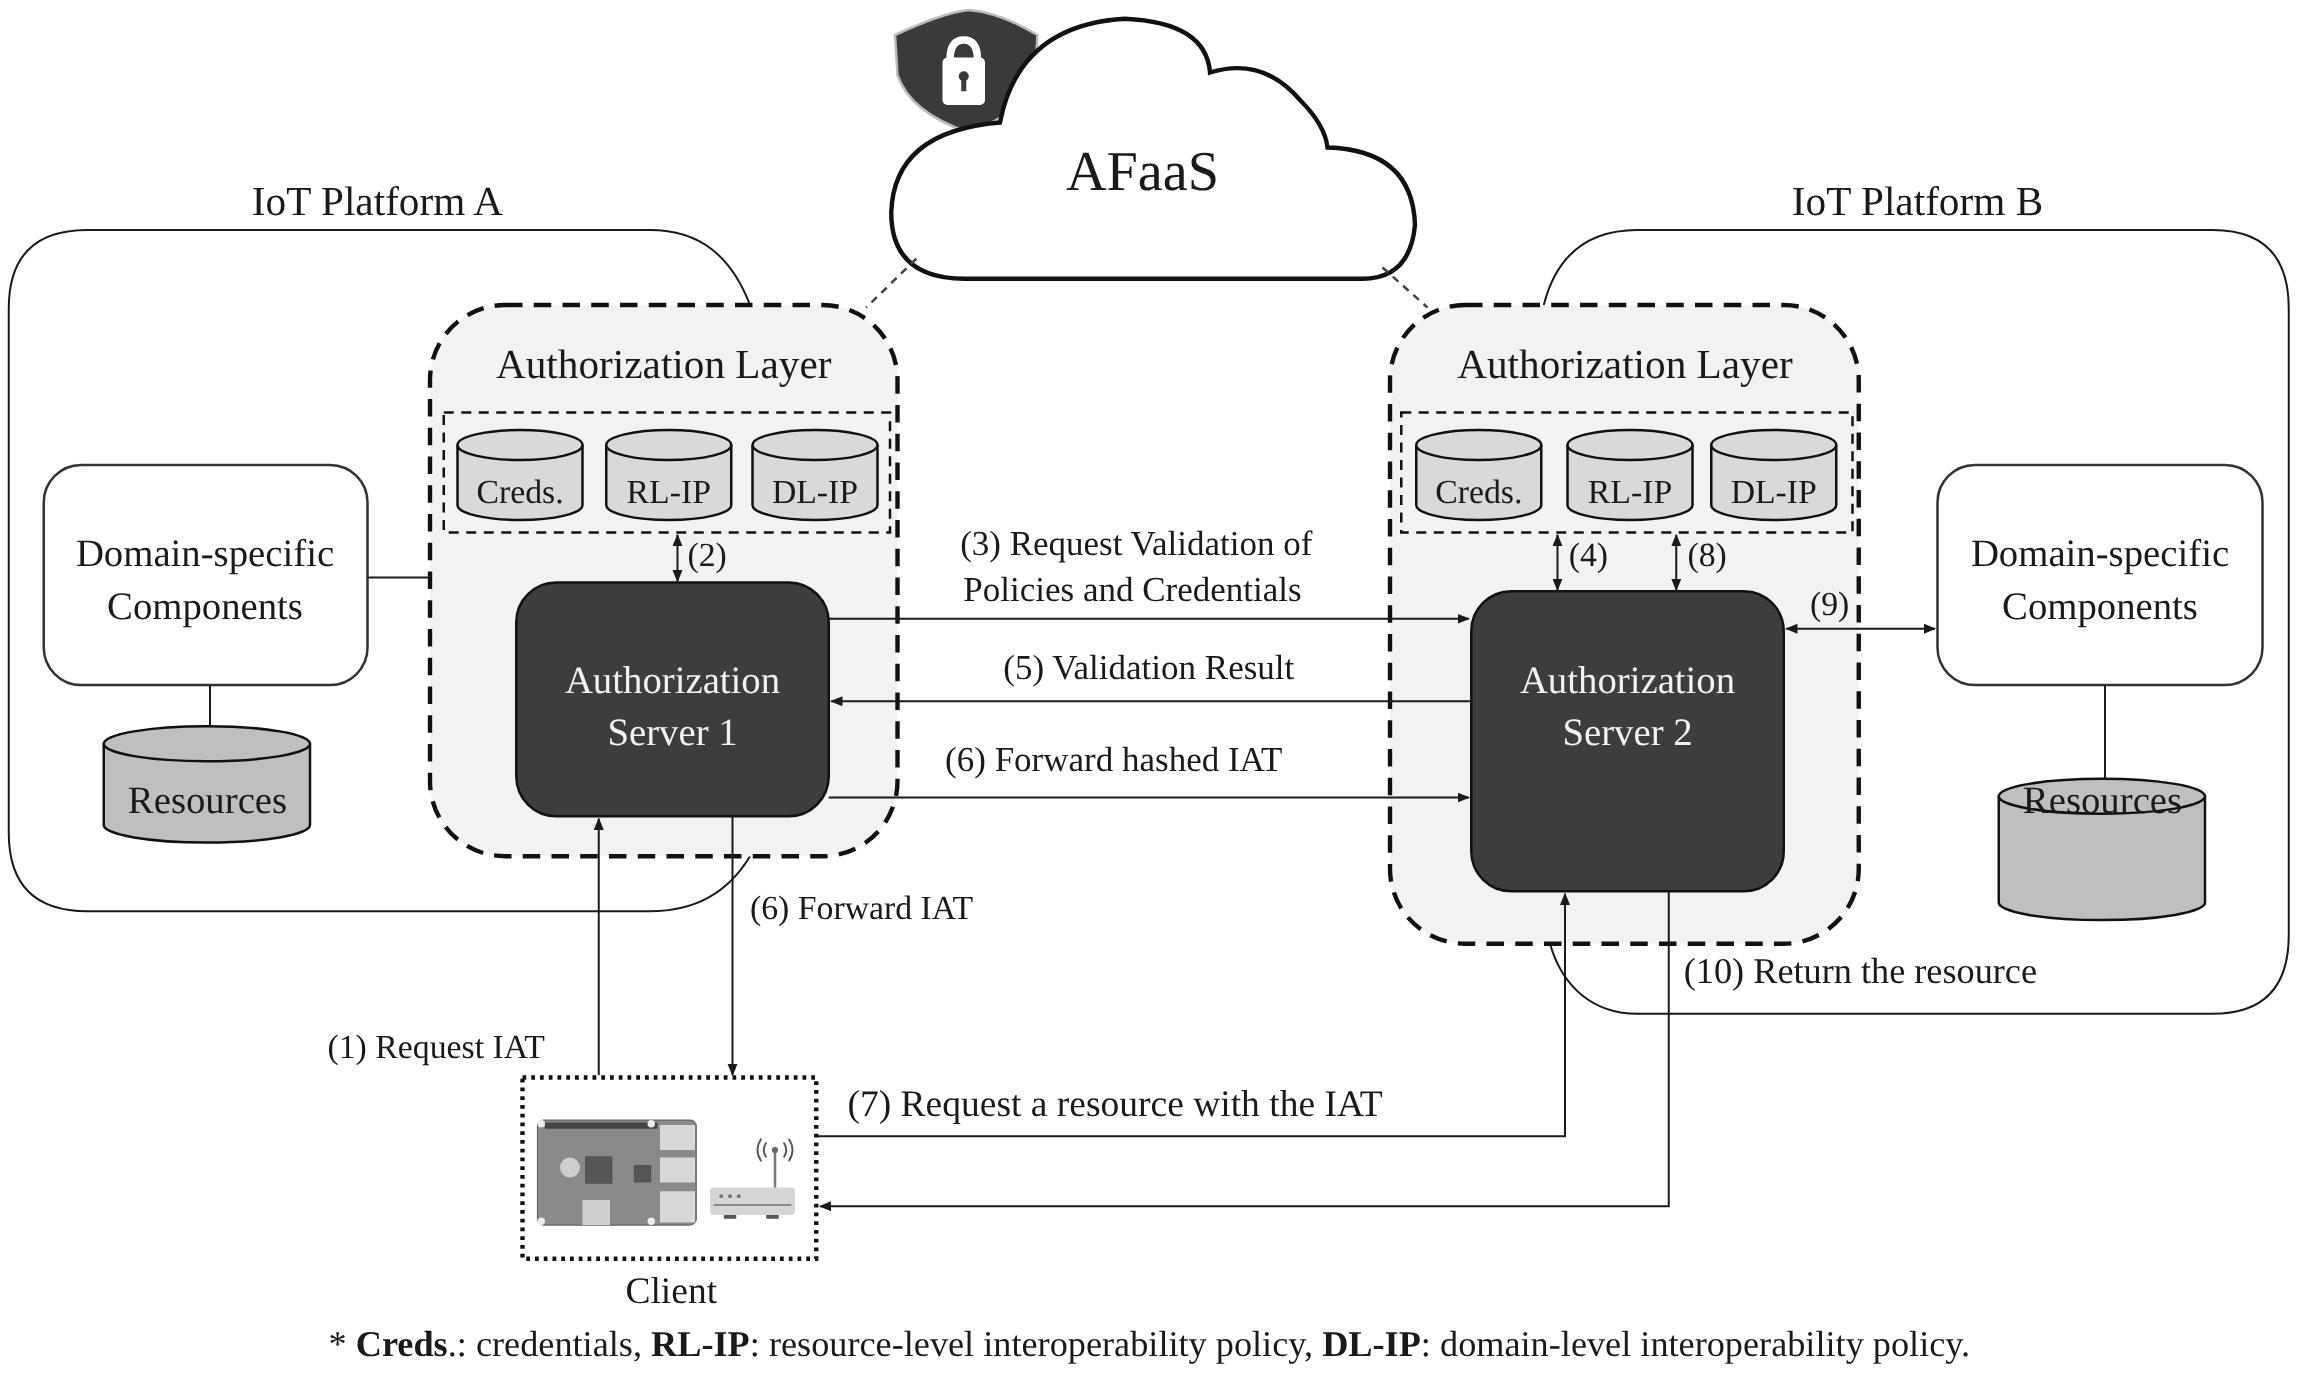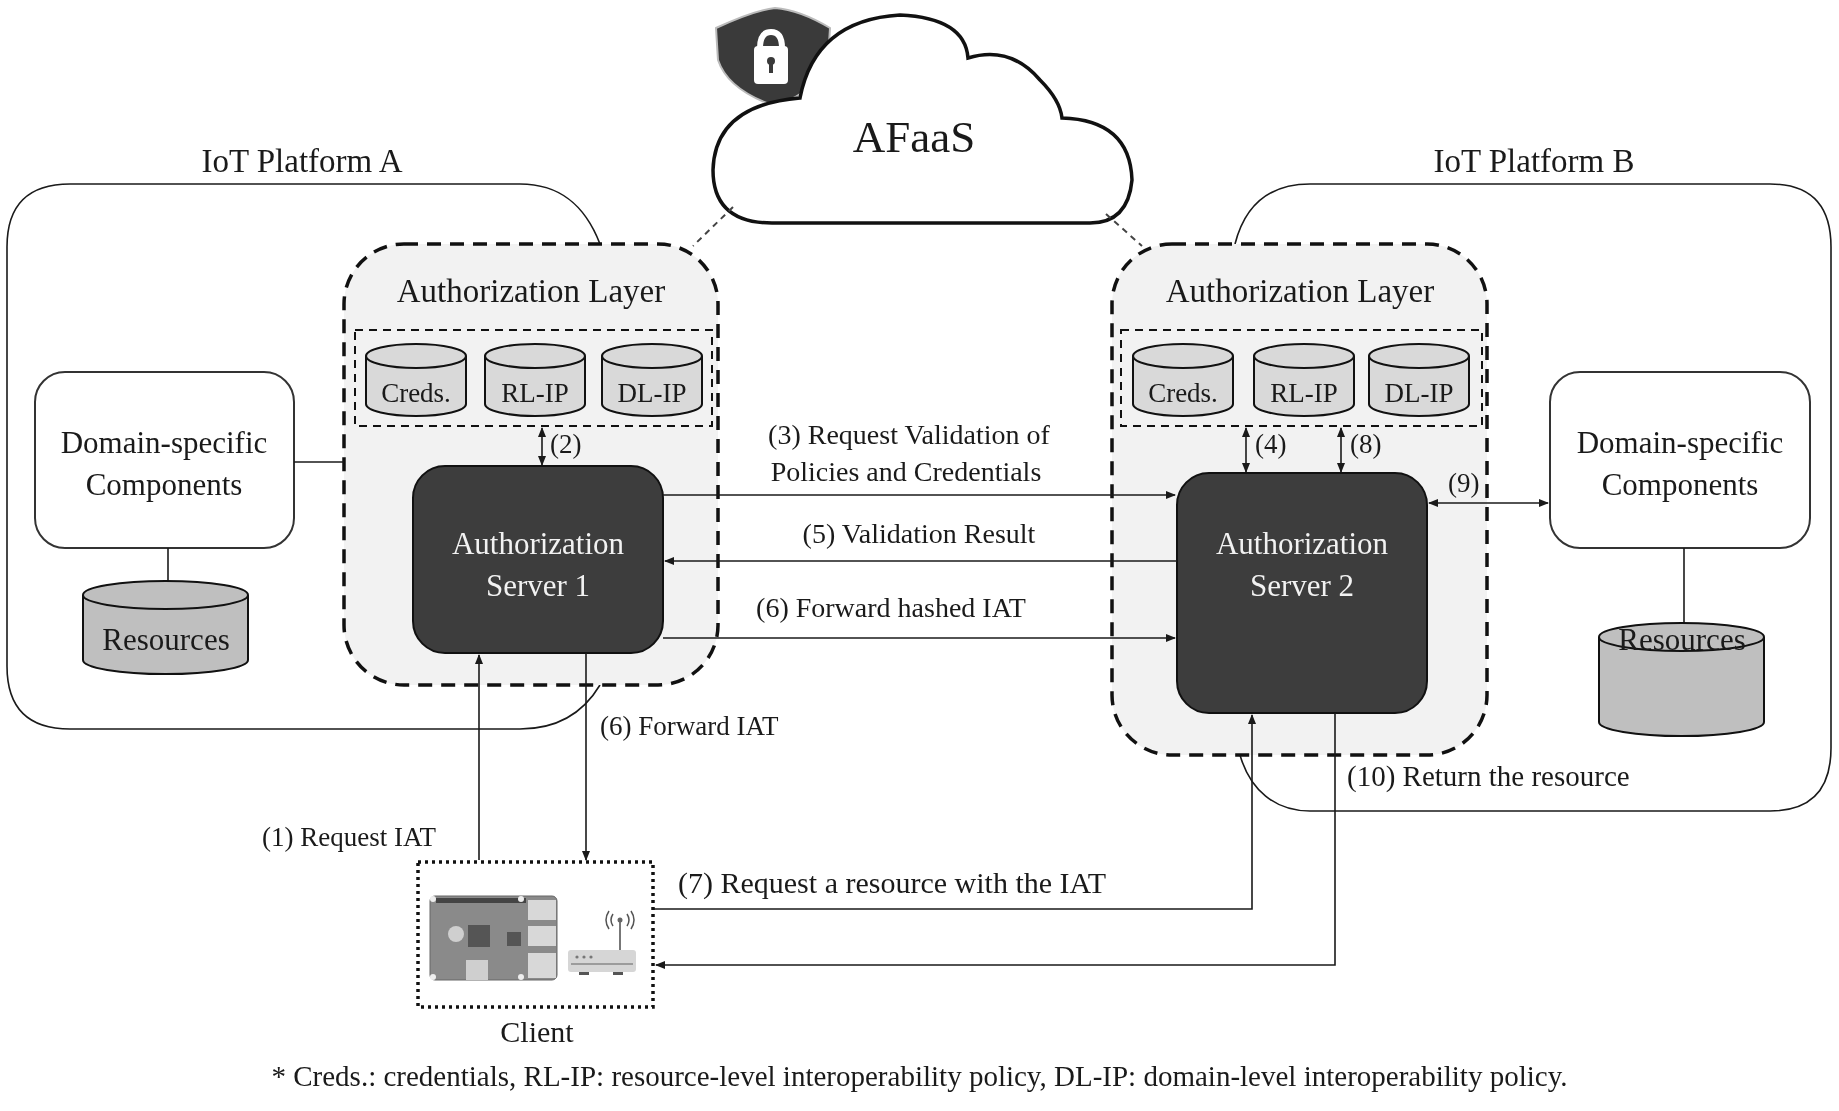--- a/index.html
+++ b/index.html
@@ -3,21 +3,21 @@
 <meta charset="utf-8">
 <style>
   html, body { margin:0; padding:0; background:#ffffff; }
   body { width:1839px; height:1111px; overflow:hidden; position:relative; }
   svg { position:absolute; left:0; top:0; }
   .t { font-family: "Liberation Serif", "DejaVu Serif", serif; fill:#1a1a1a; }
   .tw { font-family: "Liberation Serif", "DejaVu Serif", serif; fill:#f2f2f2; }
   .ln { stroke:#1a1a1a; stroke-width:1.6; fill:none; }
   .footnote { position:absolute; left:0; top:1060px; width:1839px; text-align:center;
               font-family:"Liberation Serif","DejaVu Serif",serif; font-size:29px; color:#1a1a1a; }
-  .footnote b { font-weight:normal; }
+  .footnote b { font-weight:bold; }
 </style>
 </head>
 <body>
 
 <svg width="1839" height="1111" viewBox="0 0 1839 1111">
   <defs>
     <marker id="ah" viewBox="0 0 10 10" refX="9" refY="5" markerWidth="10" markerHeight="10" orient="auto-start-reverse" markerUnits="userSpaceOnUse">
       <path d="M0,1 L10,5 L0,9 z" fill="#1a1a1a"></path>
     </marker>
   </defs>

